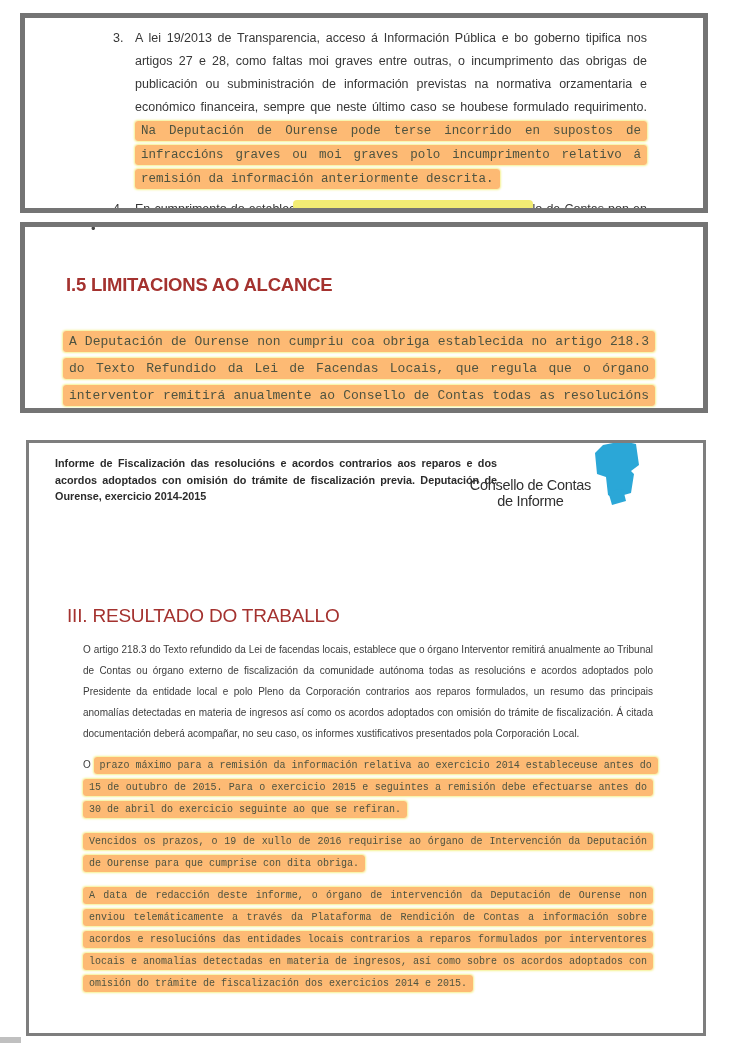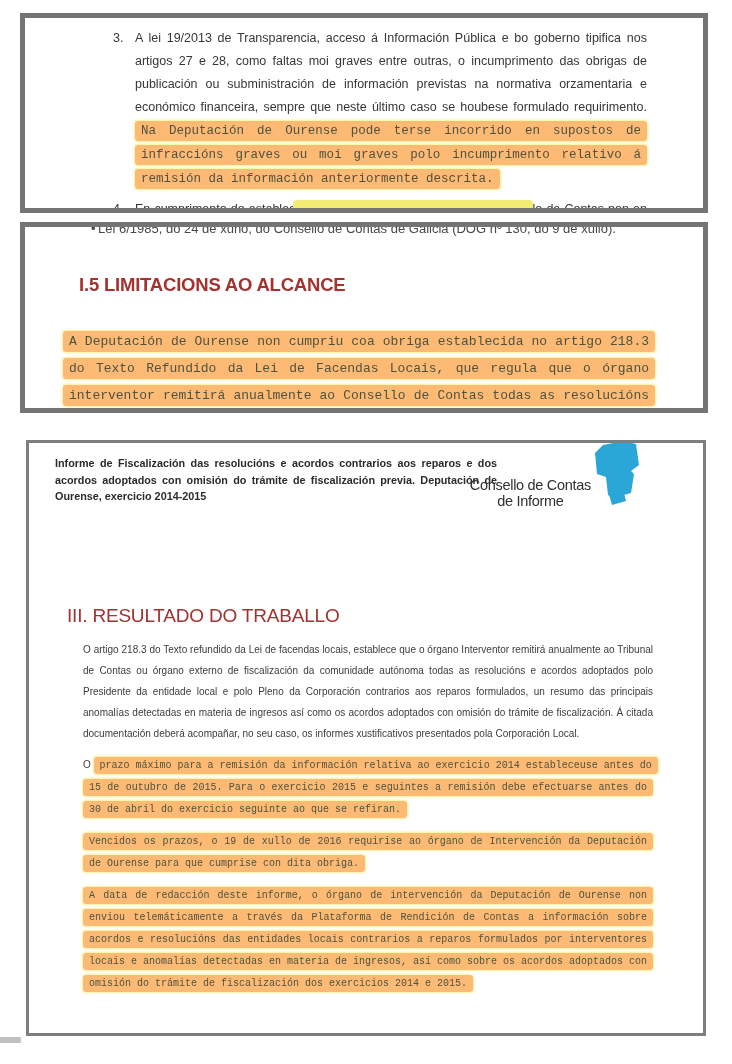--- a/index.html
+++ b/index.html
@@ -77,21 +77,21 @@
     margin-top: -9px;           
     line-height: 22px;
     color: #474747;
   }
   .bullet-glyph { flex: 0 0 35px; padding-left: 28px; box-sizing: border-box; }
   .red-heading {
     color: #a4322f;
     font-weight: 700;
     font-size: 18.5px;
     letter-spacing: -0.2px;
-    margin: 34px 0 0 16px;
+    margin: 34px 0 0 3px;
   }
   .f2-para {
     margin-top: 32px;
     text-align: justify;
     line-height: 26px;
     font-size: 13px;
   }
   
   .f3-header {
     position: relative;
@@ -162,21 +162,20 @@
       <div class="num-text">En cumprimento do establecido no artigo 23.3 da Lei 6/1985, o Consello de Contas pon en coñecemento do Parlamento de Galicia a falta de colaboración no prazo establecido  dos</div>
     </div>
   </div>
   <div id="f1-smear" class="smear"></div>
 </div>
 
 <div id="fragment2" class="frag">
   <div class="f2-content">
     <div class="bullet-row">
       <span class="bullet-glyph">•</span>
-      <span>Lei 6/1985, do 24 de xuño, do Consello de Contas de Galicia (DOG nº 130, do 9 de xullo).</span>
     </div>
     <h2 class="red-heading">I.5 LIMITACIONS AO ALCANCE</h2>
     <div class="f2-para"><span class="hl">A Deputación de Ourense non cumpriu coa obriga establecida no artigo 218.3 do Texto Refundido da Lei de Facendas Locais, que regula que o órgano interventor remitirá anualmente ao Consello de Contas todas as resolucións e acordos adoptados polo presidente da entidade local e polo pleno da corporación contrarios aos reparos formulados, así como un resumo das</span></div>
   </div>
 </div>
 
 <div id="fragment3" class="frag">
   <div class="f3-header">
     <div class="f3-title">Informe de Fiscalización das resolucións e acordos contrarios aos reparos e dos acordos adoptados con omisión do trámite de fiscalización previa. Deputación de Ourense, exercicio 2014-2015</div>
     <div class="f3-org">

